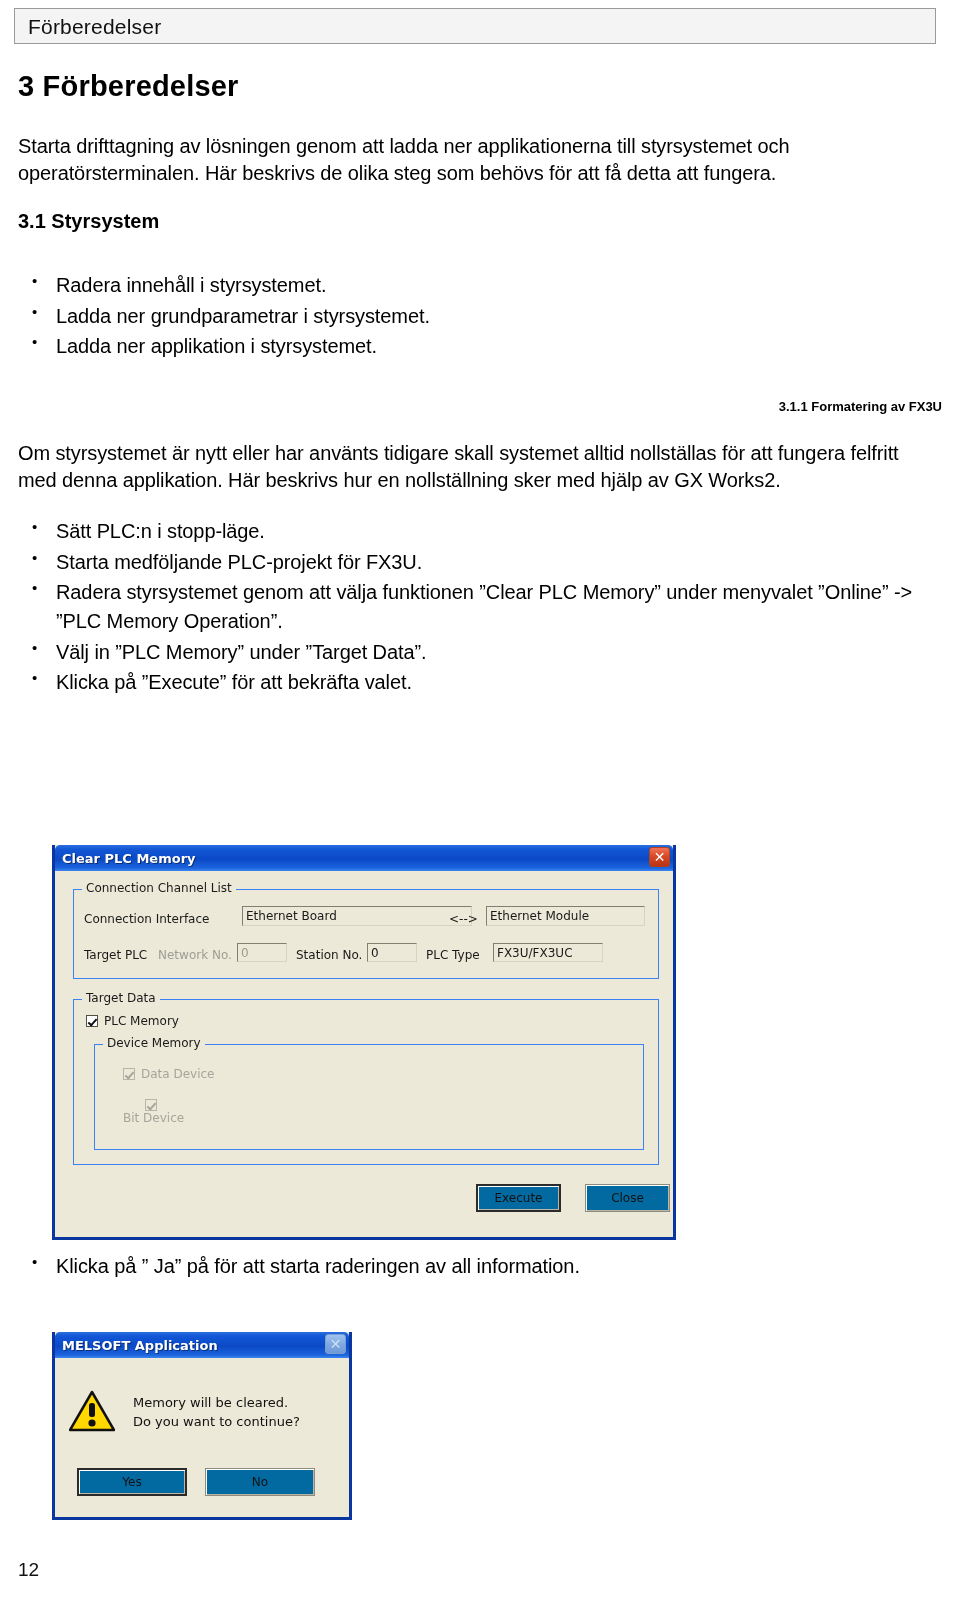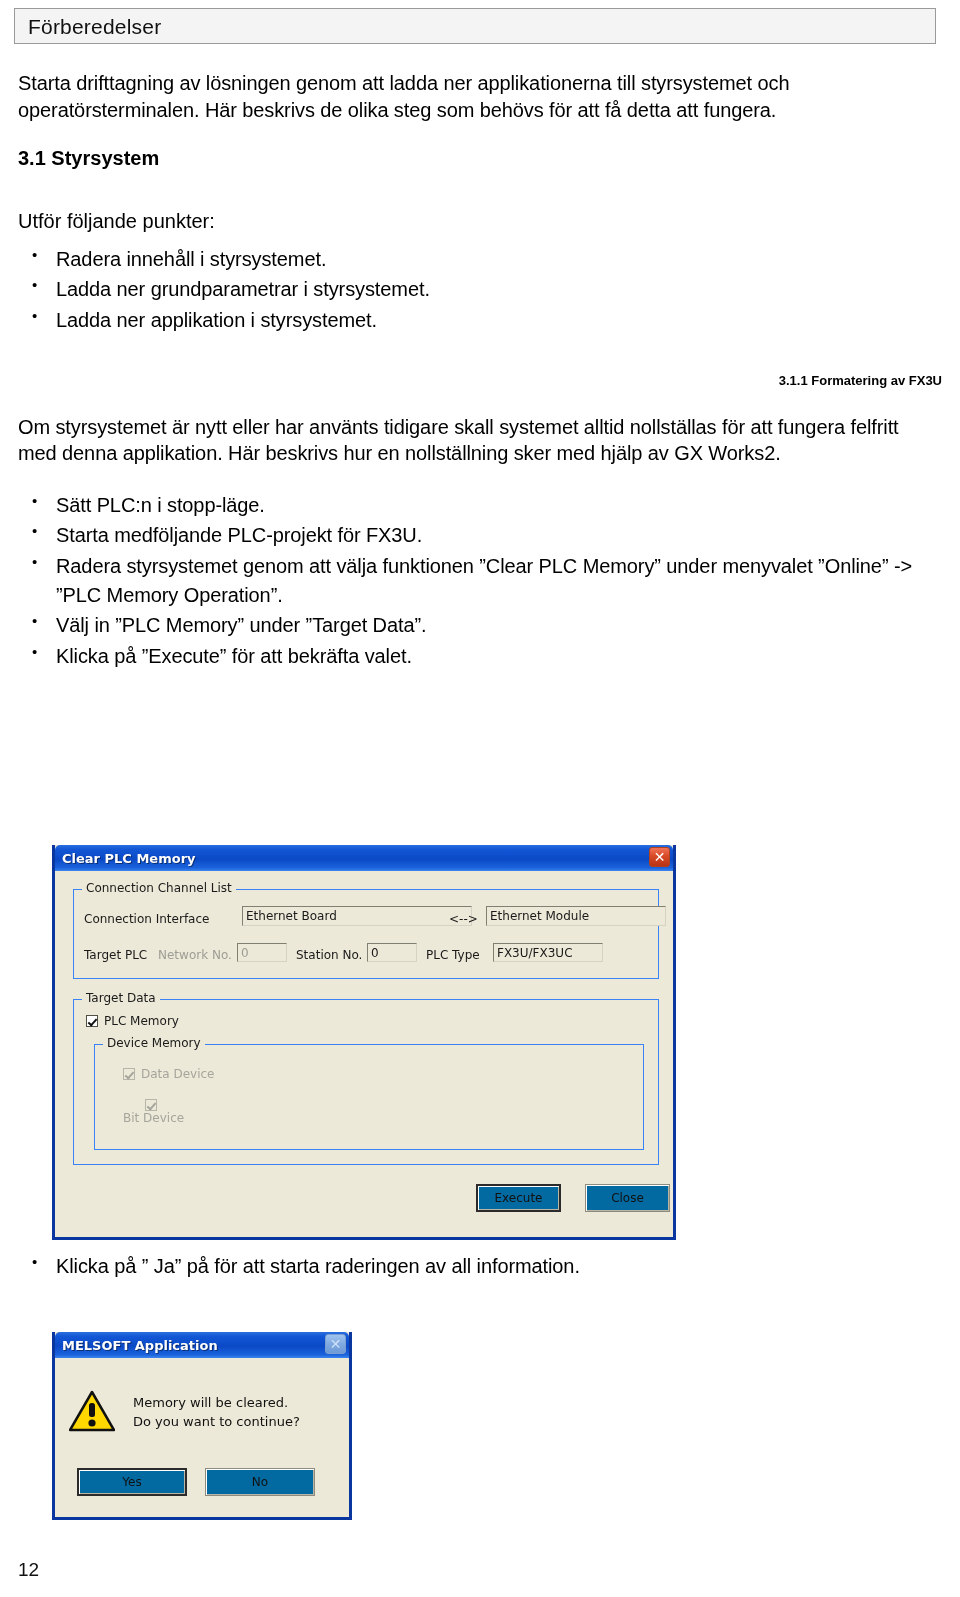--- a/index.html
+++ b/index.html
@@ -259,26 +259,26 @@
 </style>
 </head>
 <body>
 
 <div class="page-header">
   <span class="page-header-text">Förberedelser</span>
 </div>
 
 <div class="content">
 
+  <h1 class="chapter">3 Förberedelser</h1>
 
   <p class="para">Starta drifttagning av lösningen genom att ladda ner applikationerna till styrsystemet och operatörsterminalen. Här beskrivs de olika steg som behövs för att få detta att fungera.</p>
 
   <h2 class="section">3.1 Styrsystem</h2>
 
-  <p class="lead">Utför följande punkter:</p>
 
   <ul class="bullets">
     <li>Radera innehåll i styrsystemet.</li>
     <li>Ladda ner grundparametrar i styrsystemet.</li>
     <li>Ladda ner applikation i styrsystemet.</li>
   </ul>
 
   <div class="spacer-md"></div>
 
   <h3 class="subsection">3.1.1 Formatering av FX3U</h3>
@@ -302,21 +302,21 @@
   </div>
 
   <div class="xp-body">
 
     <div class="groupbox" style="left:18px; top:18px; width:586px; height:90px;">
       <span class="gb-label">Connection Channel List</span>
 
       <span class="fld-label" style="left:10px; top:22px;">Connection Interface</span>
       <div class="textbox" style="left:136px; top:16px; width:230px; height:20px;margin-left:32px;">Ethernet Board</div>
       <span class="fld-label" style="left:375px; top:22px;">&lt;--&gt;</span>
-      <div class="textbox" style="left:412px; top:16px; width:180px; height:20px;">Ethernet Module</div>
+      <div class="textbox" style="left:412px; top:16px; width:159px; height:20px;">Ethernet Module</div>
 
       <span class="fld-label" style="left:10px; top:58px;">Target PLC</span>
       <span class="fld-label dim" style="left:84px; top:58px;">Network No.</span>
       <div class="textbox dim" style="left:163px; top:53px; width:50px; height:19px;">0</div>
       <span class="fld-label" style="left:222px; top:58px;">Station No.</span>
       <div class="textbox" style="left:293px; top:53px; width:50px; height:19px;">0</div>
       <span class="fld-label" style="left:352px; top:58px;">PLC Type</span>
       <div class="textbox" style="left:419px; top:53px; width:110px; height:19px;">FX3U/FX3UC</div>
     </div>
 

